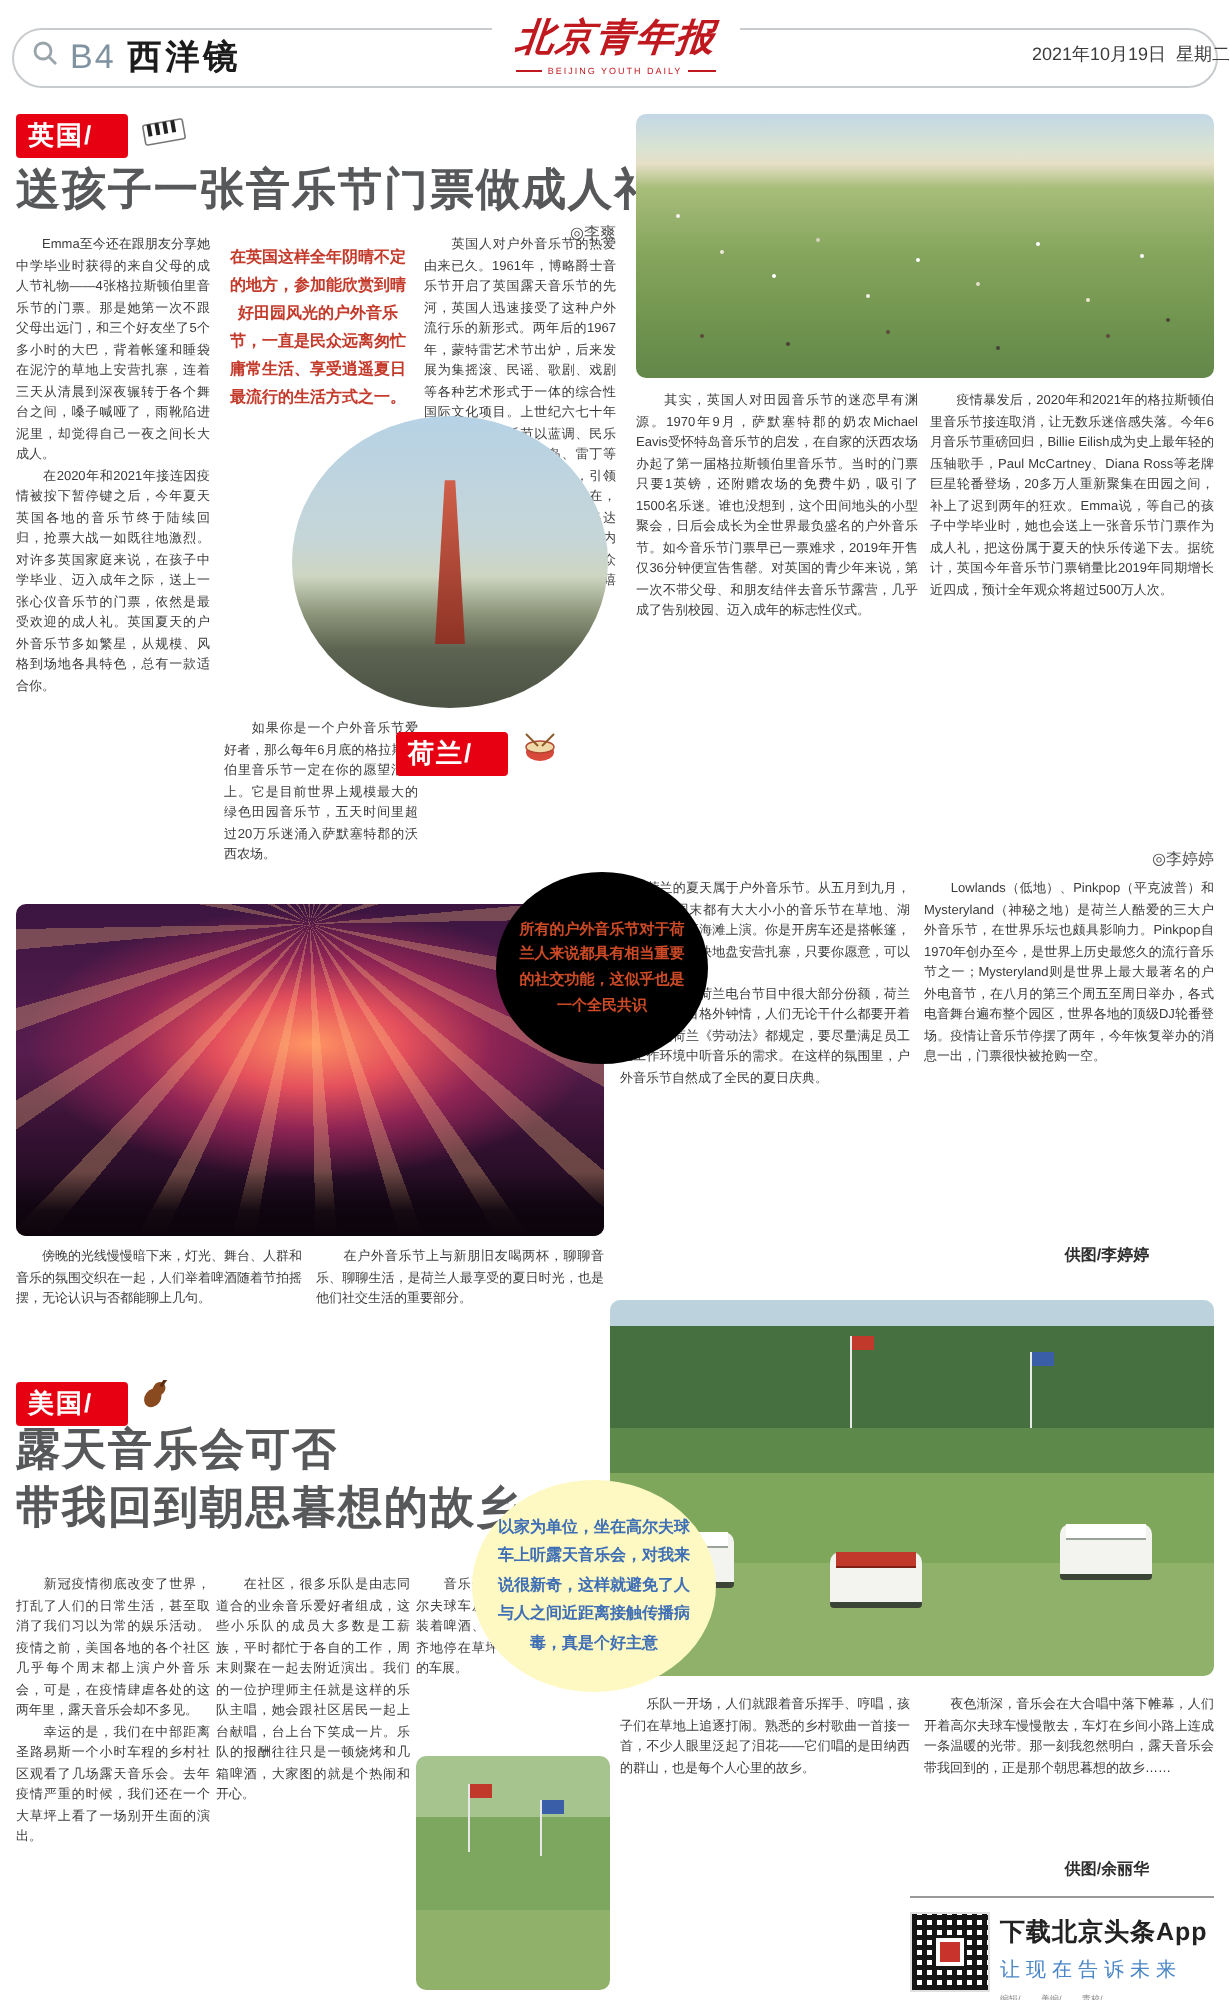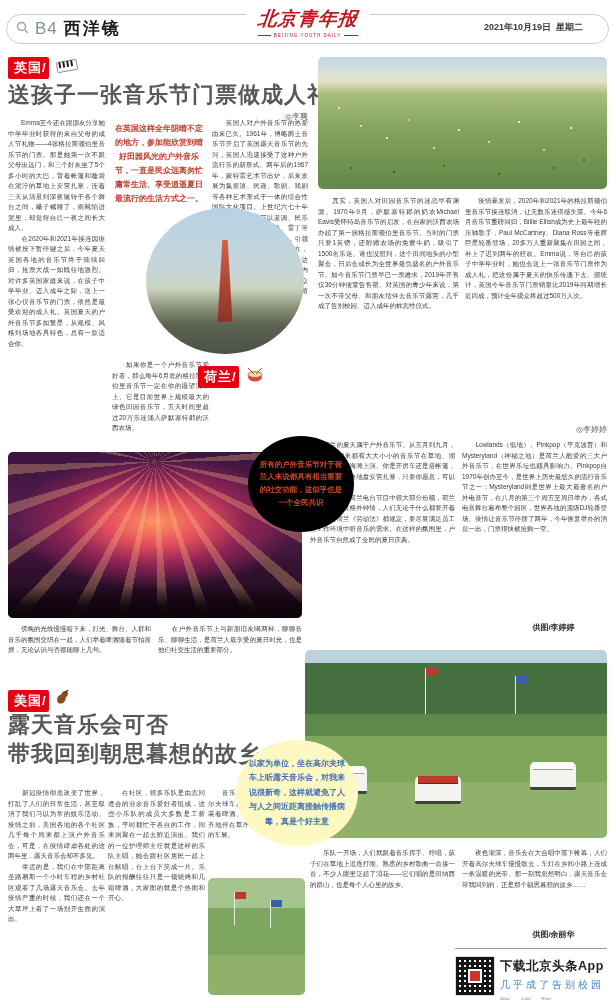--- a/index.html
+++ b/index.html
@@ -10,24 +10,24 @@
   .masthead-pill{left:6px;top:14px;width:601px;height:28px;border:1px solid #c9ccce;border-radius:15px;background:#fff}
   .mh-left{left:16px;top:17px;display:flex;align-items:center;gap:6px}
   .page-no{font-size:17px;color:#7f92a0;letter-spacing:1px}
   .section-name{font-size:17px;font-weight:bold;color:#1c1c1c;letter-spacing:2px}
   .logo-box{left:50%;top:4px;transform:translateX(-50%);background:#fff;padding:2px 12px;text-align:center;z-index:3}
   .paper-name{font-family:"DejaVu Serif","Liberation Serif",serif;font-weight:bold;font-style:italic;
               font-size:19px;color:#c0181f;letter-spacing:1px;transform:skewX(-6deg)}
   .paper-en{display:flex;align-items:center;gap:3px;margin-top:1px}
   .paper-en span{font-size:4.5px;color:#c0181f;letter-spacing:1px;white-space:nowrap}
   .paper-en i{flex:1;height:1px;background:#c0181f}
-  .date-box{right:32px;top:21px;font-size:9px;font-weight:bold;color:#3c3c3c}
+  .date-box{right:0;top:21px;font-size:9px;font-weight:normal;color:#3c3c3c}
   
   .label{background:#e60012;color:#fff;font-weight:bold;font-size:13px;line-height:1;
-         padding:4px 2px 5px 6px;display:inline-block;border-radius:2px;letter-spacing:1px}
+         padding:4px 17px 5px 6px;display:inline-block;border-radius:2px;letter-spacing:1px}
   .headline{font-weight:bold;color:#57585a;letter-spacing:1px;line-height:1.15}
   .author{font-size:8px;color:#595757;text-align:right}
   .credit{font-size:8px;font-weight:bold;color:#2e2e2e;text-align:center}
   
   .bt{font-size:6.5px;line-height:1.62;color:#3b3b3b;text-align:justify;white-space:pre-line;overflow:hidden}
   
   .q1{color:#c43b2c;font-weight:bold;font-size:8px;line-height:1.75;text-align:center}
   .q2{background:#000000;border-radius:50%;color:#cc4a26;font-weight:bold;font-size:7.5px;
       line-height:1.7;text-align:center;display:flex;align-items:center;justify-content:center;padding:10px;box-sizing:border-box}
   .q3{background:#fef9c3;border-radius:50%;color:#3f6fb5;font-weight:bold;font-size:8px;
@@ -187,17 +187,17 @@
     <div class="flagpole blue" style="left:62px;top:22px;height:28px"></div>
   </div>
   <div class="abs bt" style="left:310px;top:848px;width:145px;height:78px">　　乐队一开场，人们就跟着音乐挥手、哼唱，孩子们在草地上追逐打闹。熟悉的乡村歌曲一首接一首，不少人眼里泛起了泪花——它们唱的是田纳西的群山，也是每个人心里的故乡。</div>
   <div class="abs bt" style="left:462px;top:848px;width:145px;height:78px">　　夜色渐深，音乐会在大合唱中落下帷幕，人们开着高尔夫球车慢慢散去，车灯在乡间小路上连成一条温暖的光带。那一刻我忽然明白，露天音乐会带我回到的，正是那个朝思暮想的故乡……</div>
   <div class="abs credit" style="left:500px;top:929px;width:107px">供图/余丽华</div>
 
   <div class="abs divider" style="left:455px;top:948px;width:152px"></div>
   <div class="qr" style="left:455px;top:956px"></div>
   <div class="abs" style="left:500px;top:958px;width:110px">
     <div class="app-title">下载北京头条App</div>
-    <div class="app-slogan">几乎成了告别校园</div>
+    <div class="app-slogan">让现在告诉未来</div>
     <div class="tiny-credits">编辑/…… 美编/…… 责校/……</div>
   </div>
 
 </div>
 
 </body></html>

